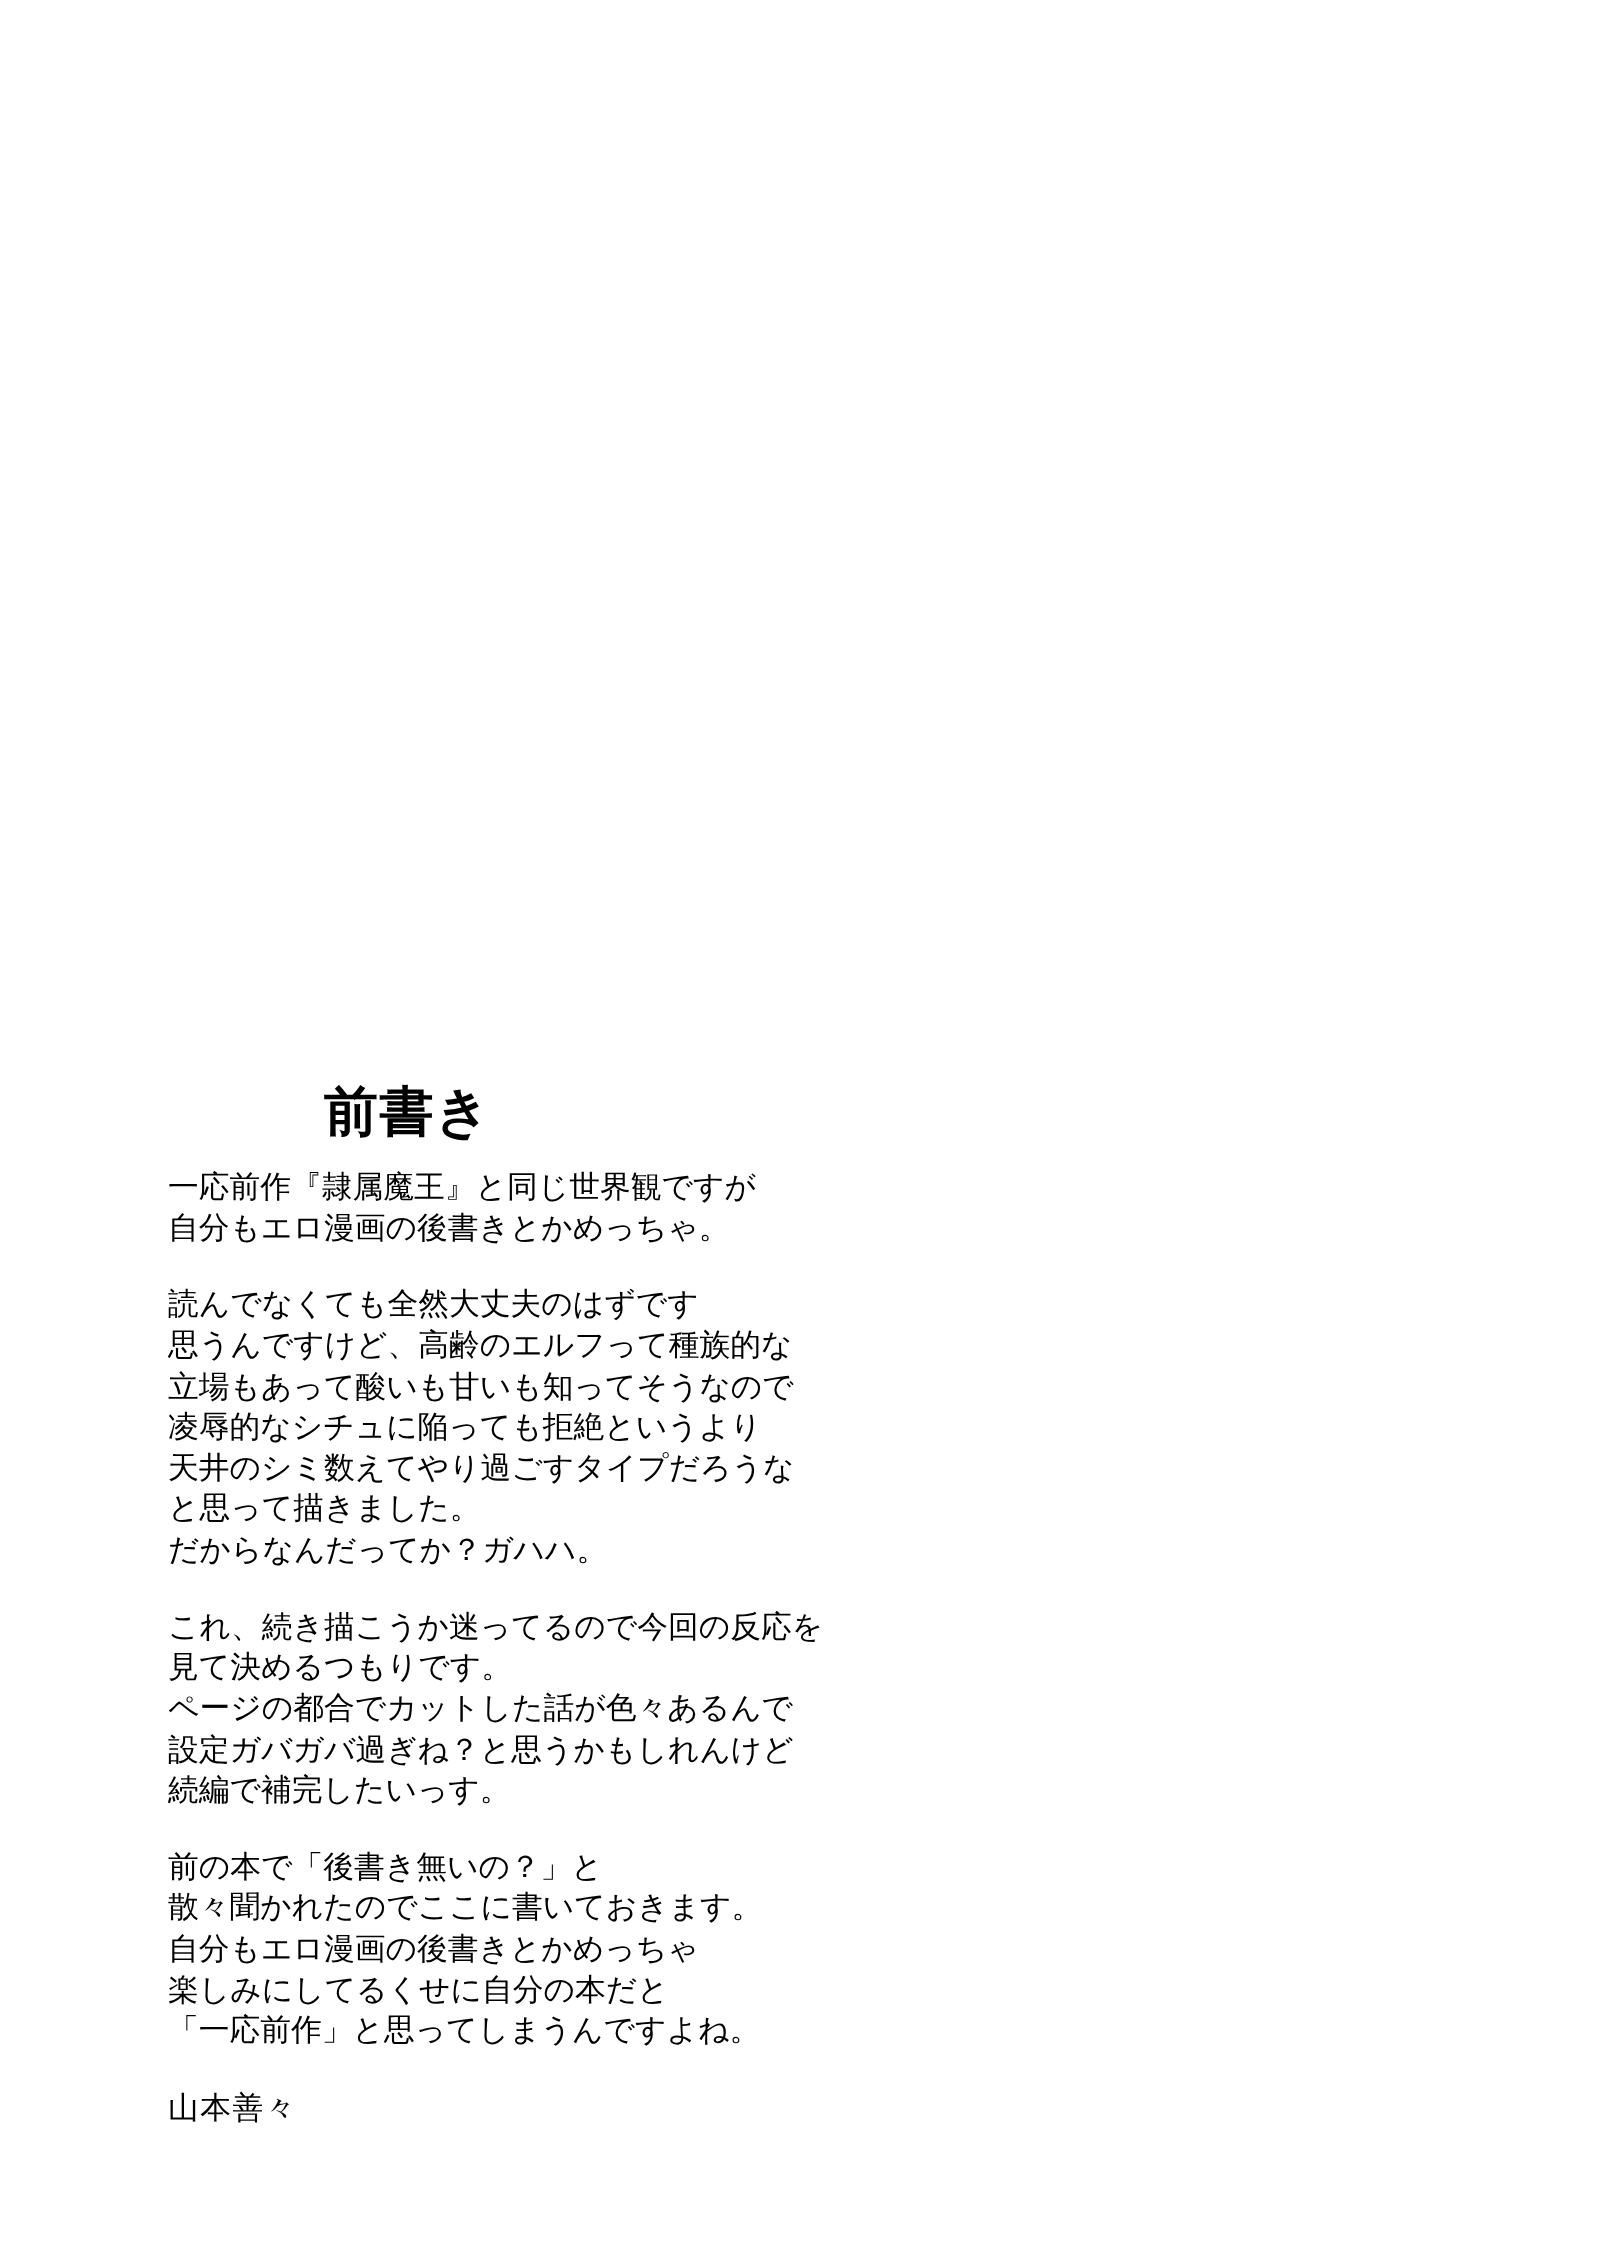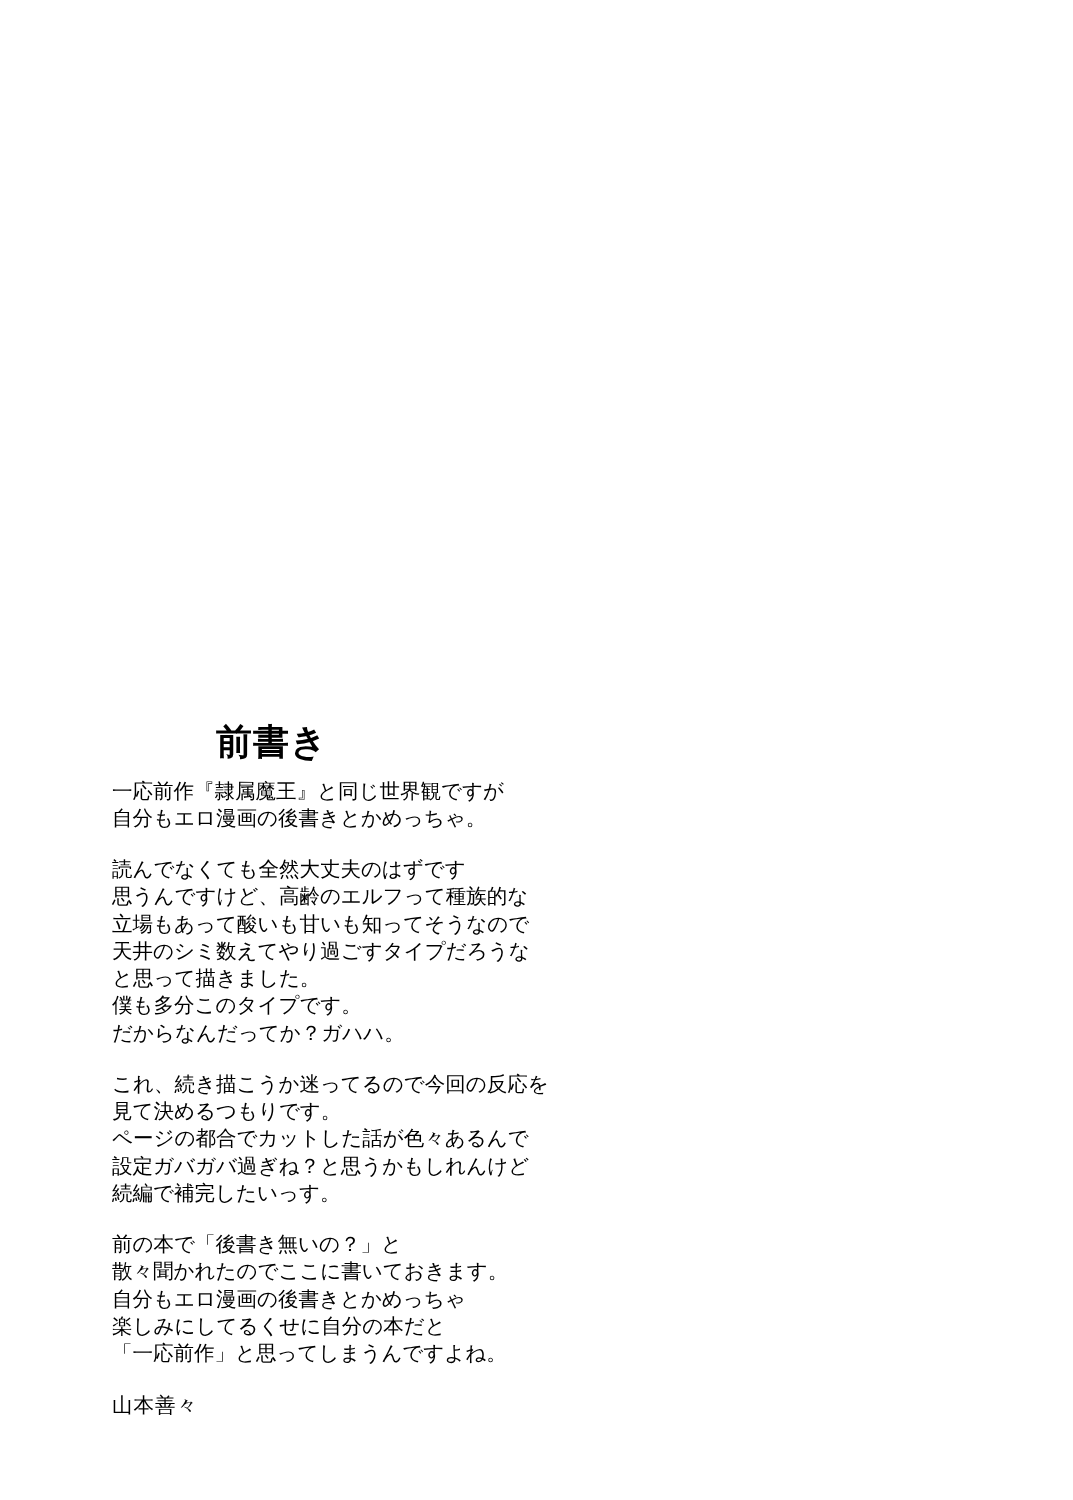--- a/index.html
+++ b/index.html
@@ -71,23 +71,23 @@
 
     <div class="para">
       <span class="ln">一応前作『隷属魔王』と同じ世界観ですが</span>
       <span class="ln">自分もエロ漫画の後書きとかめっちゃ。</span>
     </div>
 
     <div class="para">
       <span class="ln">読んでなくても全然大丈夫のはずです</span>
       <span class="ln">思うんですけど、高齢のエルフって種族的な</span>
       <span class="ln">立場もあって酸いも甘いも知ってそうなので</span>
+      <span class="ln">凌辱的なシチュに陥っても拒絶というより</span>
       <span class="ln">天井のシミ数えてやり過ごすタイプだろうな</span>
       <span class="ln">と思って描きました。</span>
-      <span class="ln">僕も多分このタイプです。</span>
       <span class="ln">だからなんだってか？ガハハ。</span>
     </div>
 
     <div class="para">
       <span class="ln">これ、続き描こうか迷ってるので今回の反応を</span>
       <span class="ln">見て決めるつもりです。</span>
       <span class="ln">ページの都合でカットした話が色々あるんで</span>
       <span class="ln">設定ガバガバ過ぎね？と思うかもしれんけど</span>
       <span class="ln">続編で補完したいっす。</span>
     </div>

